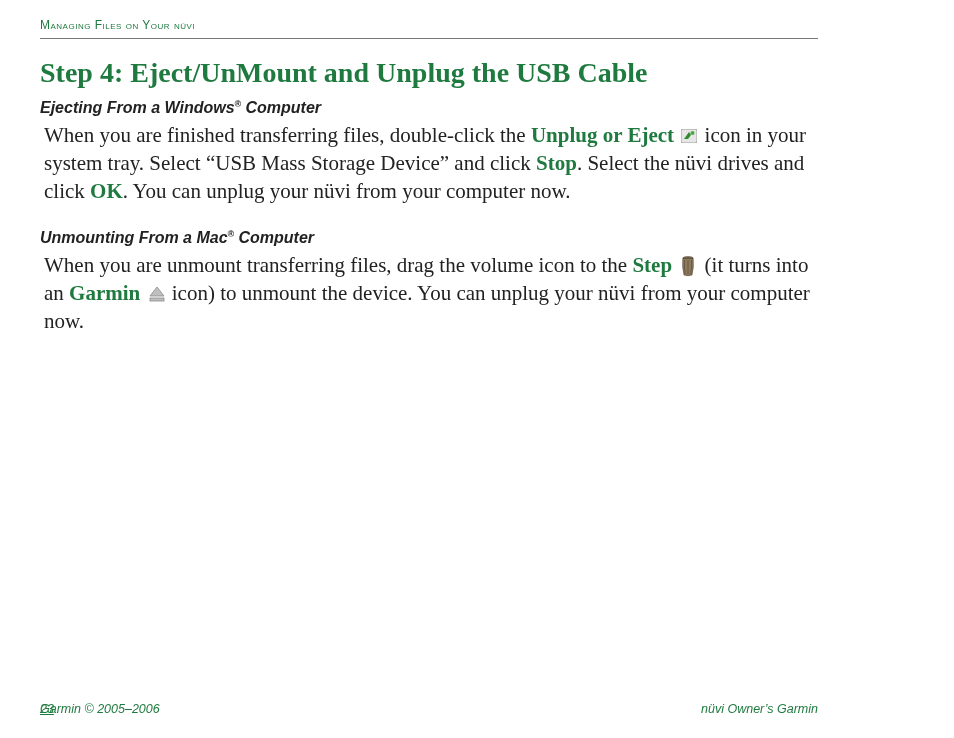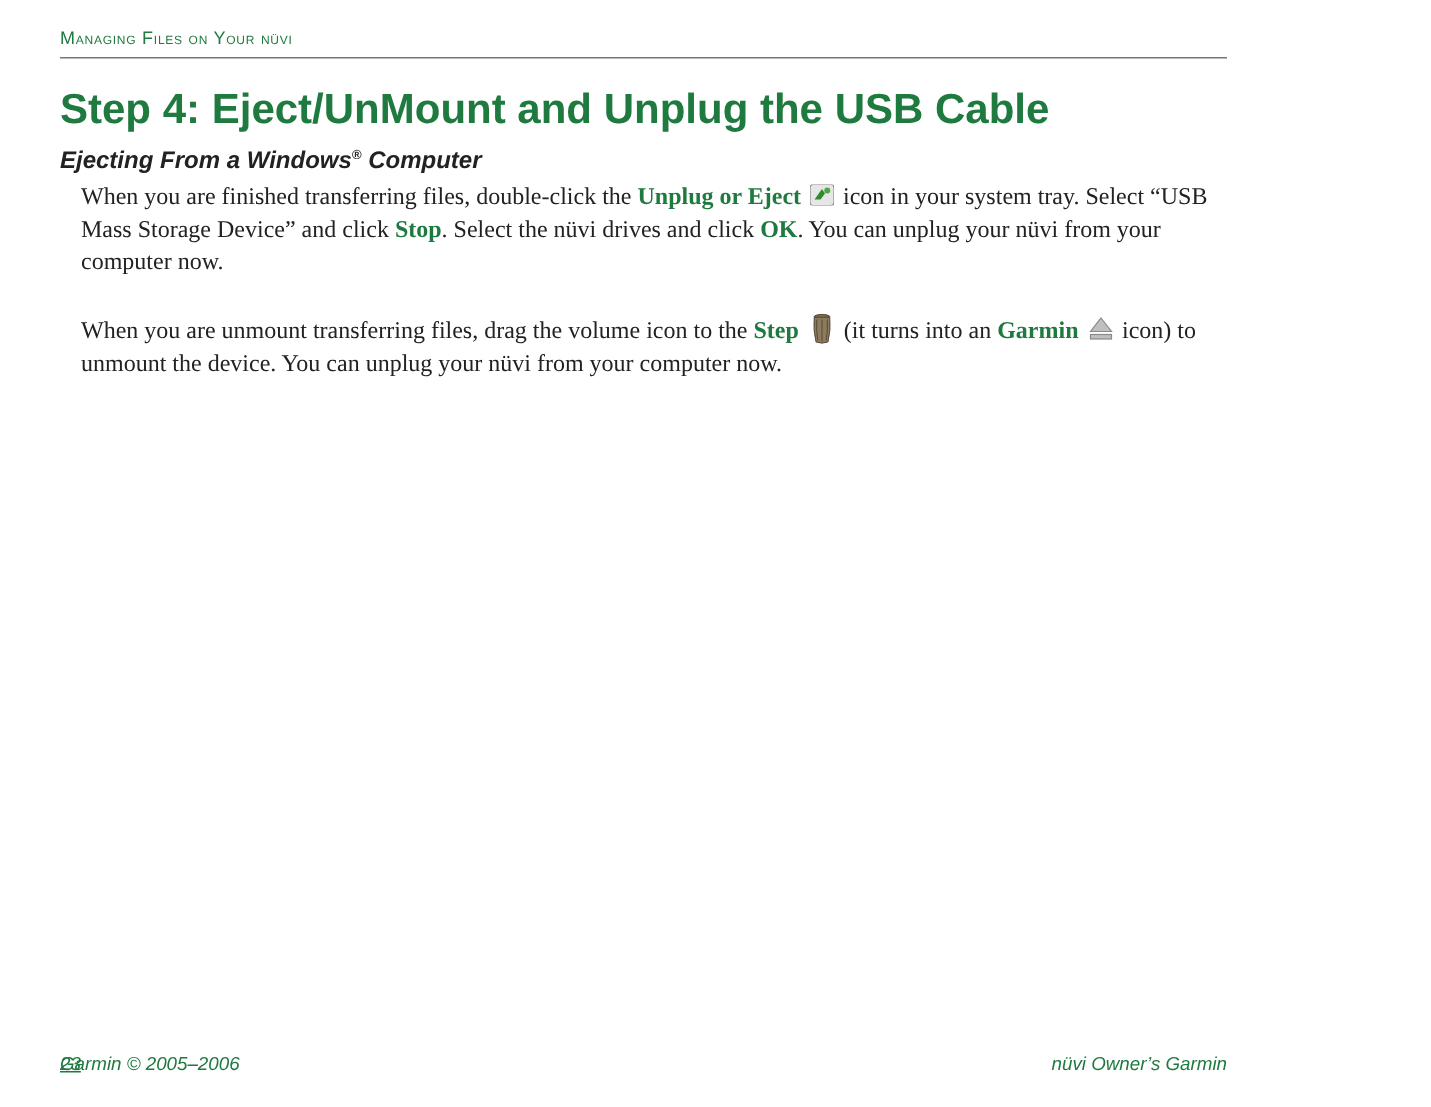--- a/index.html
+++ b/index.html
@@ -22,21 +22,21 @@
     font-family: Verdana, Geneva, sans-serif;
     font-variant: small-caps;
     font-size: 12px;
     letter-spacing: 0.5px;
     color: #1f7a3f;
     border-bottom: 1px solid #777;
     padding-bottom: 6px;
     margin-bottom: 16px;
   }
   h1.title {
-    font-family: Liberation Sans, sans-serif;
+    font-family: Liberation Serif, serif;
     font-weight: 700;
     color: #1f7a3f;
     font-size: 28px;
     margin: 0 0 6px 0;
     line-height: 1.25;
   }
   h2.subheading {
     font-family: Verdana, Geneva, Arial, sans-serif;
     font-weight: 700;
     font-style: italic;
@@ -44,23 +44,23 @@
     font-size: 16px;
     margin: 8px 0 2px 0;
     line-height: 1.3;
   }
   .sup {
     font-size: 0.55em;
     vertical-align: super;
     font-style: italic;
   }
   p.body {
-    font-size: 16px;
+    font-size: 21px;
     line-height: 1.35;
-    margin: 0 0 22px 14px;
+    margin: 0 0 22px 4px;
     color: #222;
   }
   .kw {
     color: #1f7a3f;
     font-weight: 700;
   }
   .icon-unplug {
     display: inline-block;
     width: 16px;
     height: 14px;
@@ -121,20 +121,23 @@
     <span class="icon-unplug">
       <svg viewBox="0 0 16 14">
         <rect x="0" y="0" width="16" height="14" rx="2" fill="#e6e6e6" stroke="#8a8a8a" stroke-width="0.8"></rect>
         <path d="M3 10 L8 3 L10 6 L7 10 Z" fill="#2e8b2e"></path>
         <circle cx="11.5" cy="4" r="2" fill="#4aa84a"></circle>
       </svg>
     </span>
     <span> icon in your system tray. Select “USB Mass Storage Device” and click </span><span class="kw">Stop</span><span>. Select the nüvi drives and click </span><span class="kw">OK</span><span>. You can unplug your nüvi from your computer now.</span>
   </p>
 
+  <h2 class="subheading">
+    <span>Unmounting From a Mac</span><span class="sup">®</span><span> Computer</span>
+  </h2>
 
   <p class="body">
     <span>When you are unmount transferring files, drag the volume icon to the </span><span class="kw">Step</span>
     <span class="icon-trash">
       <svg viewBox="0 0 18 22">
         <ellipse cx="9" cy="3.2" rx="5.2" ry="1.6" fill="#7a6a52" stroke="#4d4030" stroke-width="0.6"></ellipse>
         <path d="M3.8 3.5 Q3 12 5 20 Q9 21.5 13 20 Q15 12 14.2 3.5 Z" fill="#8d7b5e" stroke="#4d4030" stroke-width="0.6"></path>
         <path d="M5.5 5 Q5 12 6.2 19" stroke="#5a4c38" stroke-width="0.7" fill="none"></path>
         <path d="M9 5 L9 19.5" stroke="#5a4c38" stroke-width="0.7" fill="none"></path>
         <path d="M12.5 5 Q13 12 11.8 19" stroke="#5a4c38" stroke-width="0.7" fill="none"></path>

